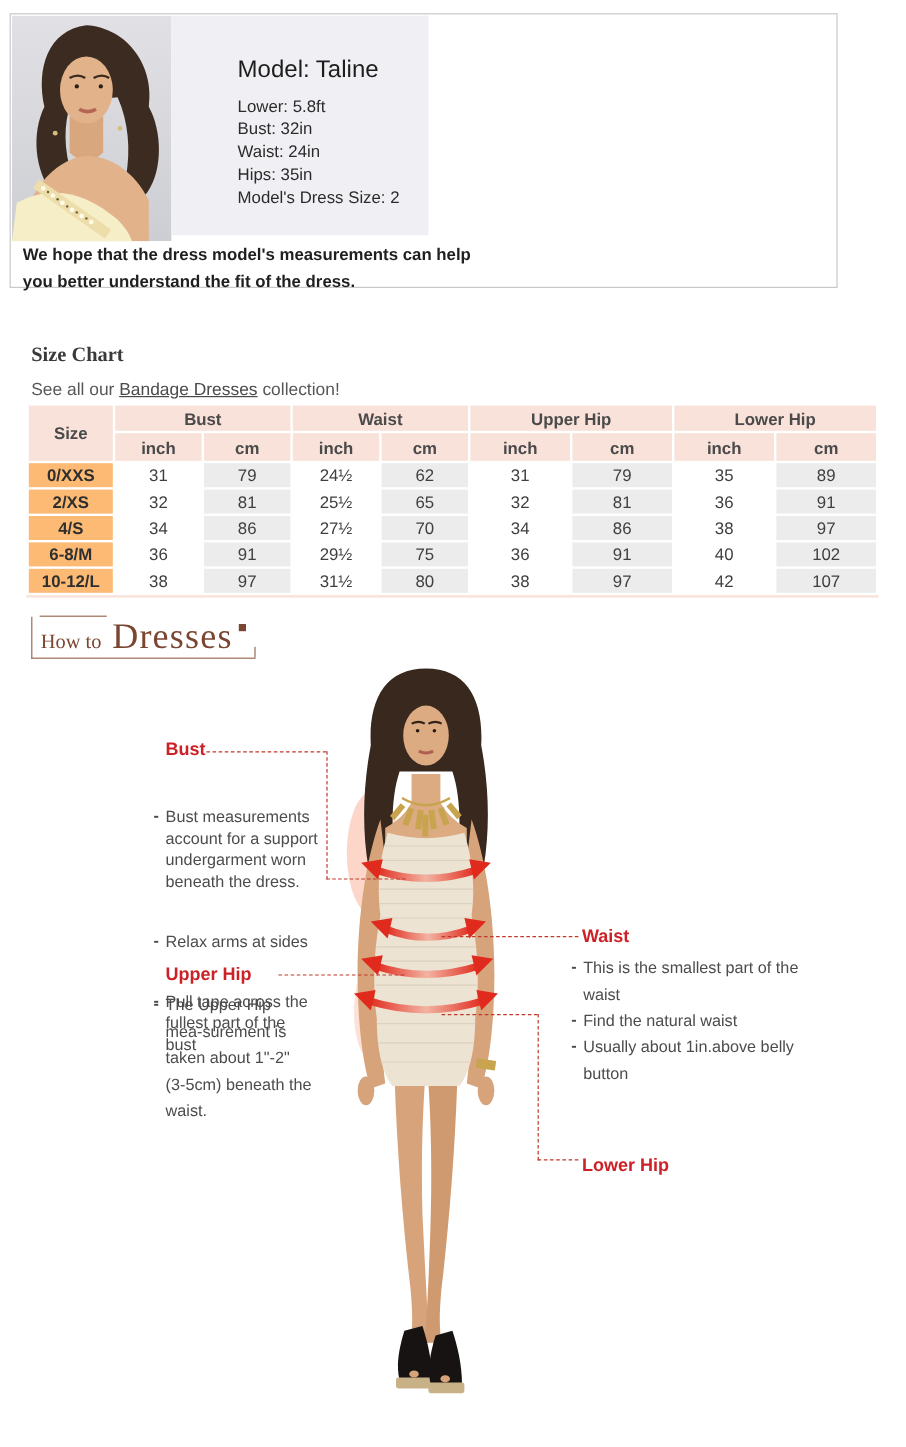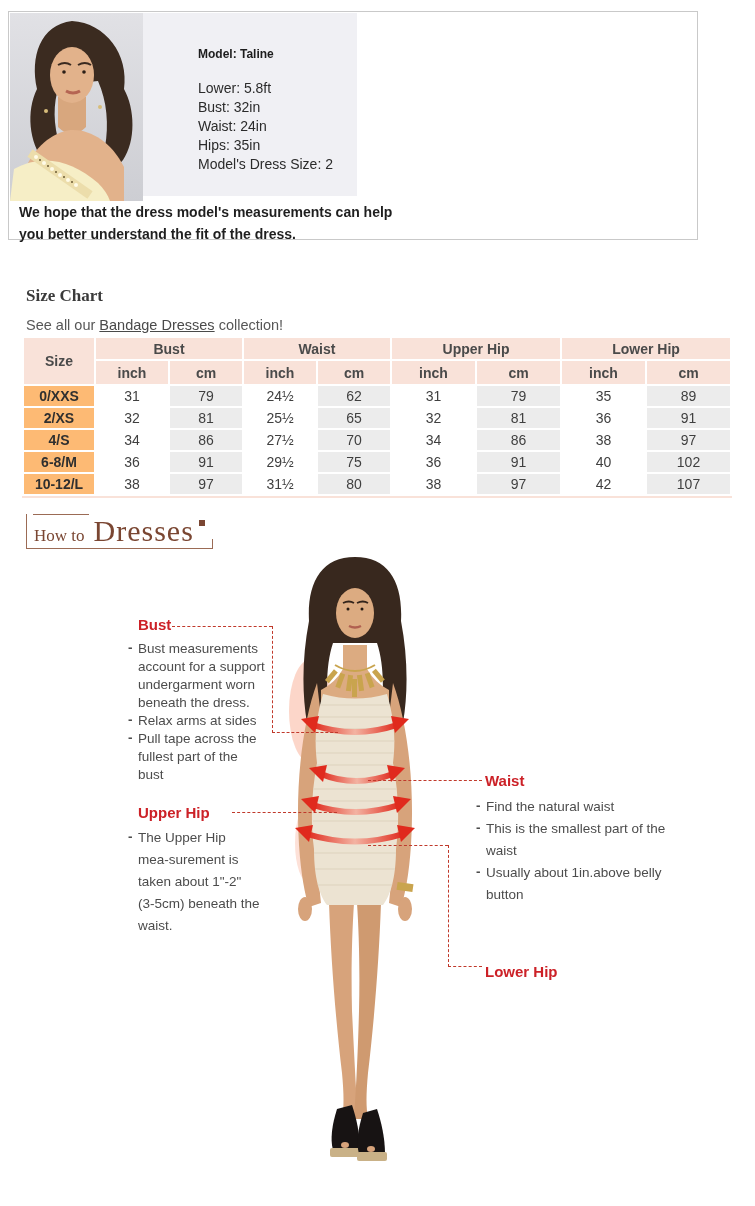--- a/index.html
+++ b/index.html
@@ -3,21 +3,21 @@
 <meta charset="utf-8">
 <style>
   html,body{margin:0;padding:0;background:#fff;}
   #page{position:relative;width:755px;height:1206px;background:#fff;overflow:hidden;
         font-family:"Liberation Sans",sans-serif;color:#3f3f3f;}
 
   
   .model-box{position:absolute;left:8px;top:11px;width:688px;height:227px;border:1px solid #c9c9c9;background:#fff;}
   .model-photo{position:absolute;left:1px;top:1px;width:133px;height:188px;display:block;}
   .model-panel{position:absolute;left:134px;top:1px;width:214px;height:183px;background:#f0f0f4;}
-  .model-title{position:absolute;left:55px;top:34px;font-size:12px;font-weight:bold;color:#1d1d1d;}
+  .model-title{position:absolute;left:55px;top:34px;font-size:20px;font-weight:normal;color:#1d1d1d;}
   .model-stats{position:absolute;left:55px;top:66px;font-size:14px;color:#2b2b2b;line-height:19px;}
   .model-note{position:absolute;left:10px;top:189px;width:420px;font-size:14px;font-weight:bold;color:#1f1f1f;line-height:22px;}
 
   
   .sc-heading{position:absolute;left:26px;top:286px;font-family:"Liberation Serif",serif;font-weight:bold;font-size:17px;color:#3a3a3a;}
   .sc-link-line{position:absolute;left:26px;top:317px;font-size:14.5px;color:#575757;}
   .sc-link-line a{color:#4a4a4a;text-decoration:underline;cursor:pointer;}
   table.size-table{position:absolute;left:22px;top:336px;border-collapse:separate;border-spacing:2px;
         font-size:14px;border-bottom:2px solid #f9e2d9;}
   table.size-table th,table.size-table td{text-align:center;vertical-align:middle;padding:0;}
@@ -39,21 +39,21 @@
   .htm-sq{display:inline-block;width:6px;height:6px;background:#7a4632;vertical-align:top;margin:4px 0 0 5px;}
 
   
   .figure-svg{position:absolute;left:263px;top:553px;width:185px;height:620px;}
   .dash-h{position:absolute;border-top:1px dashed #c0392b;height:0;}
   .dash-v{position:absolute;border-left:1px dashed #c0392b;width:0;}
   .m-label{position:absolute;font-size:15px;font-weight:bold;color:#cc2127;}
   ul.m-list{position:absolute;margin:0;padding:0;list-style:none;font-size:13.5px;color:#4c4c4c;}
   ul.m-list li{position:relative;padding-left:10px;margin:0;}
   ul.m-list li::before{content:"-";position:absolute;left:0;top:-1px;color:#4c4c4c;font-weight:bold;}
-  ul.lh18 li{line-height:18px;}
+  ul.lh18 li{line-height:18px;margin-top:32px;}
   ul.lh22 li{line-height:22px;}
 </style>
 </head>
 <body>
 
 <div id="page">
 
   <div class="model-box">
     <svg class="model-photo" viewBox="0 0 133 188" xmlns="http://www.w3.org/2000/svg">
       <defs>
@@ -293,20 +293,20 @@
     <li>Pull tape across the fullest part of the bust</li>
   </ul>
 
   <div class="m-label" style="left:138px;top:804px;">Upper Hip</div>
   <ul class="m-list lh22" style="left:128px;top:827px;width:132px;">
     <li>The Upper Hip mea-surement is taken about 1"-2" (3-5cm) beneath the waist.</li>
   </ul>
 
   <div class="m-label" style="left:485px;top:772px;">Waist</div>
   <ul class="m-list lh22" style="left:476px;top:796px;width:190px;">
+    <li>This is the smallest part of the waist</li>
     <li>Find the natural waist</li>
-    <li>This is the smallest part of the waist</li>
     <li>Usually about 1in.above belly button</li>
   </ul>
 
   <div class="m-label" style="left:485px;top:963px;">Lower Hip</div>
 
 </div>
 
 </body></html>

